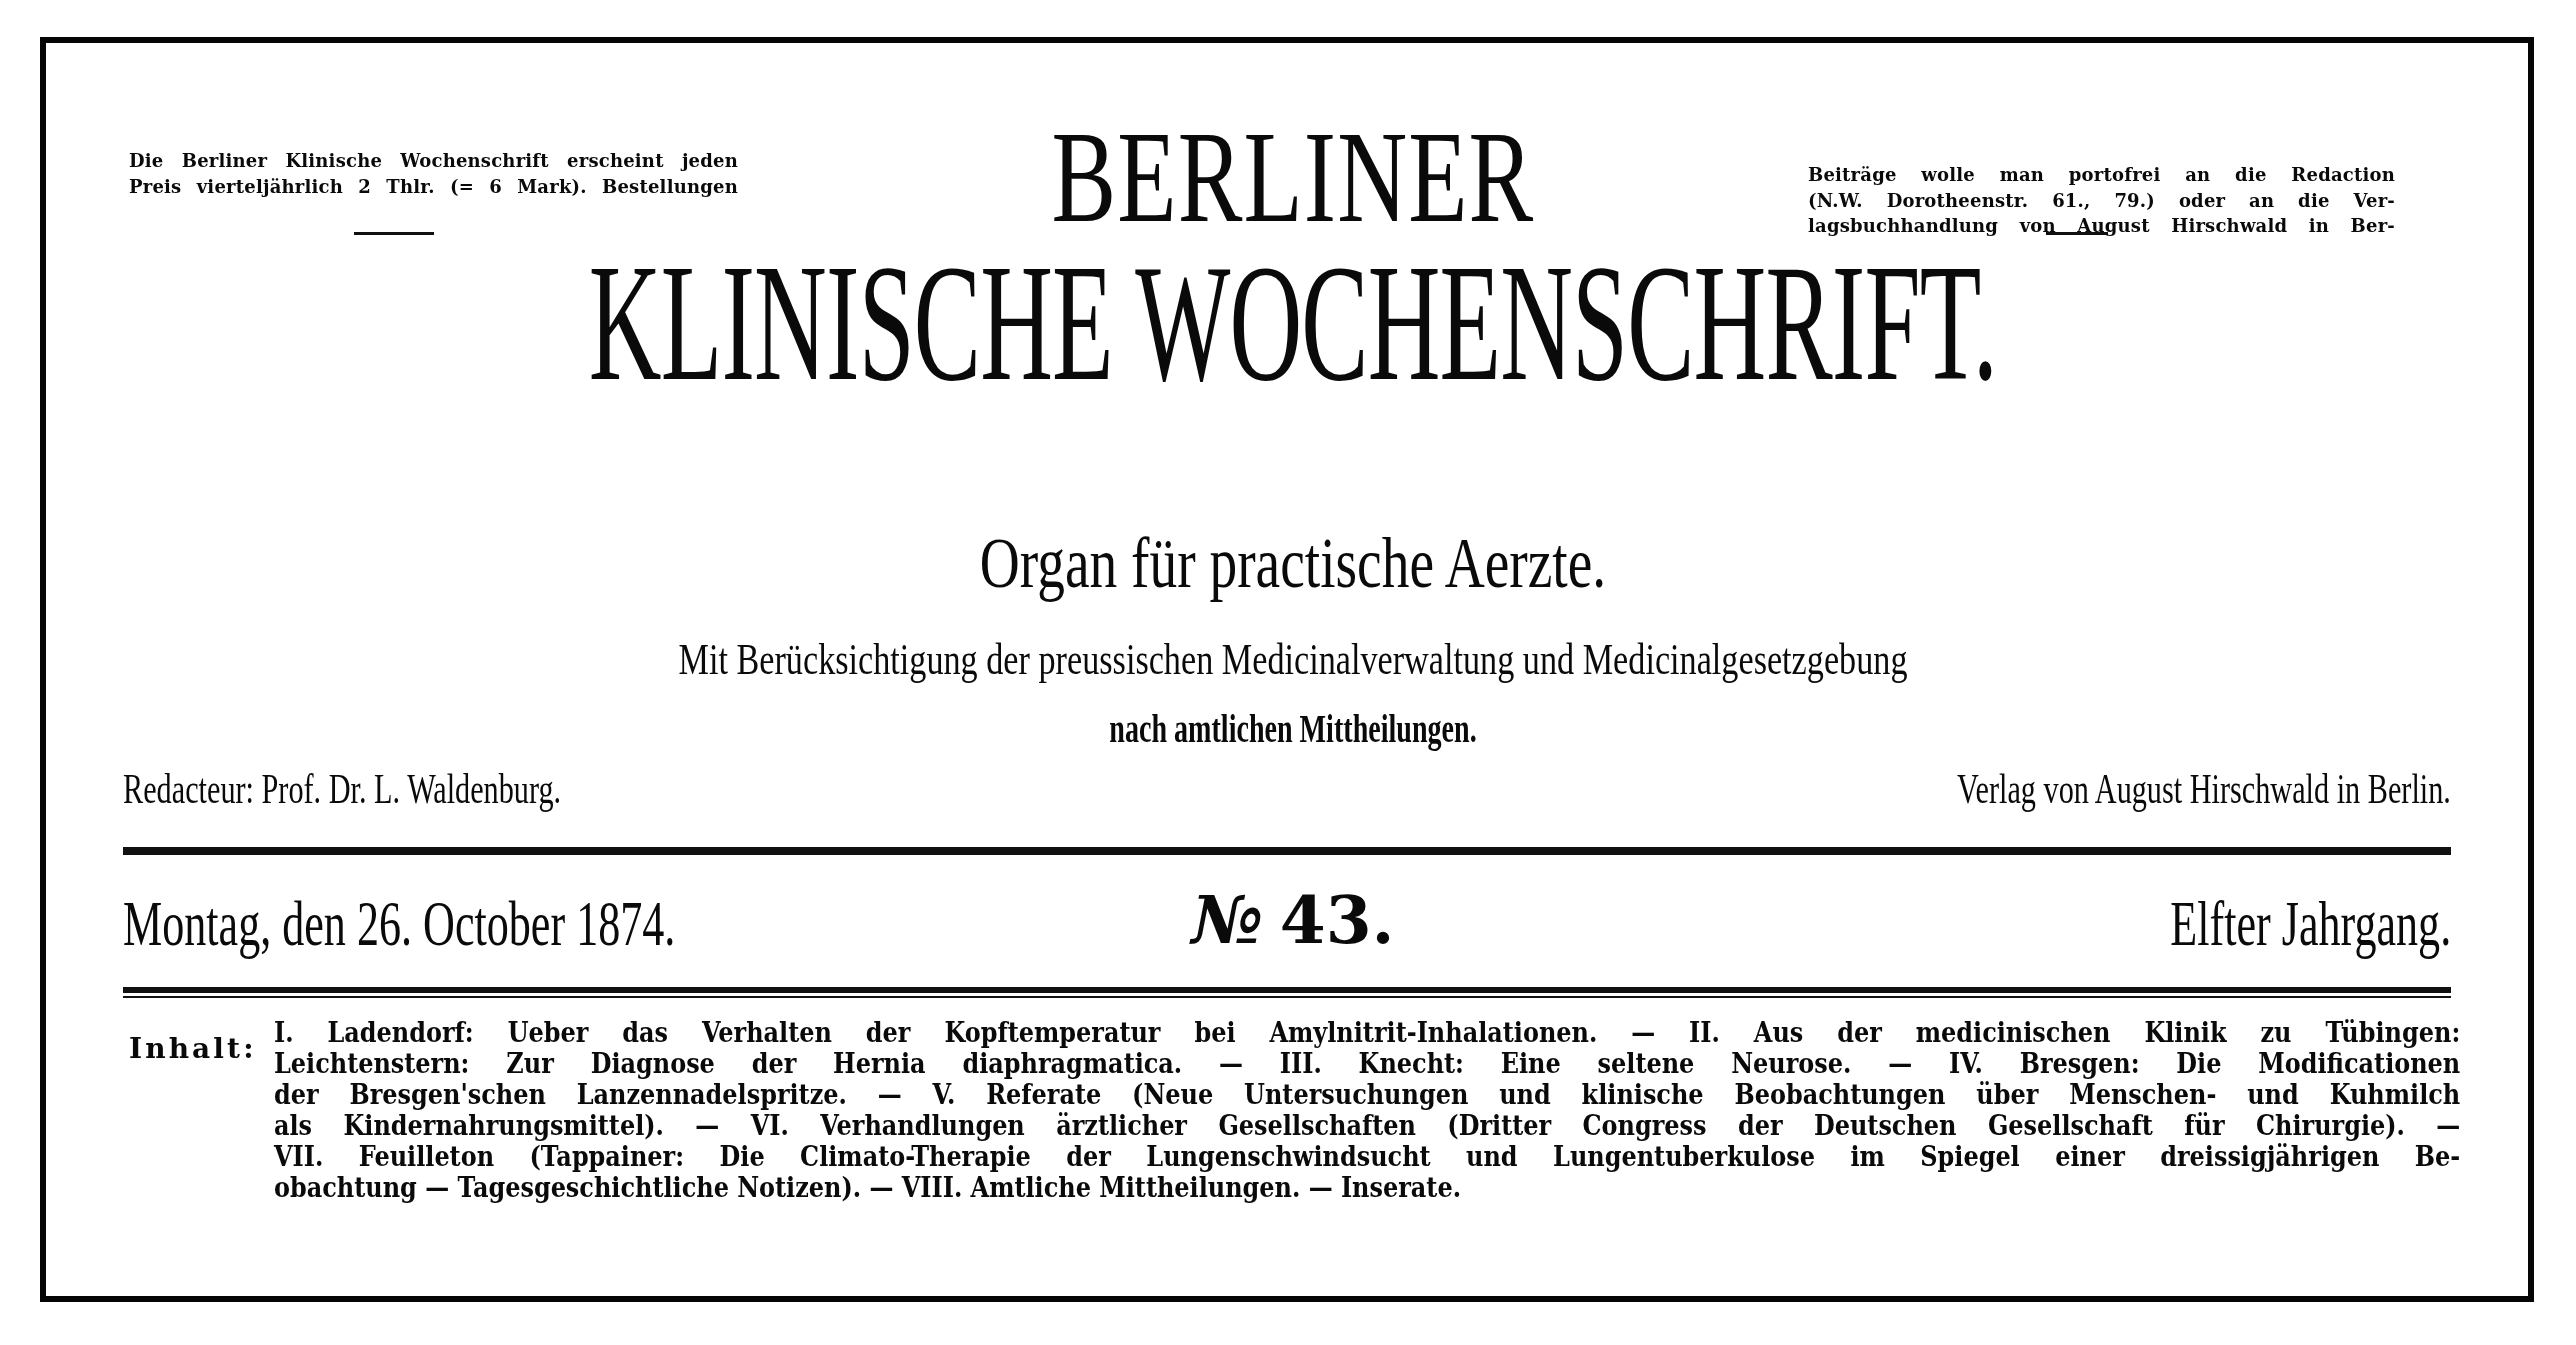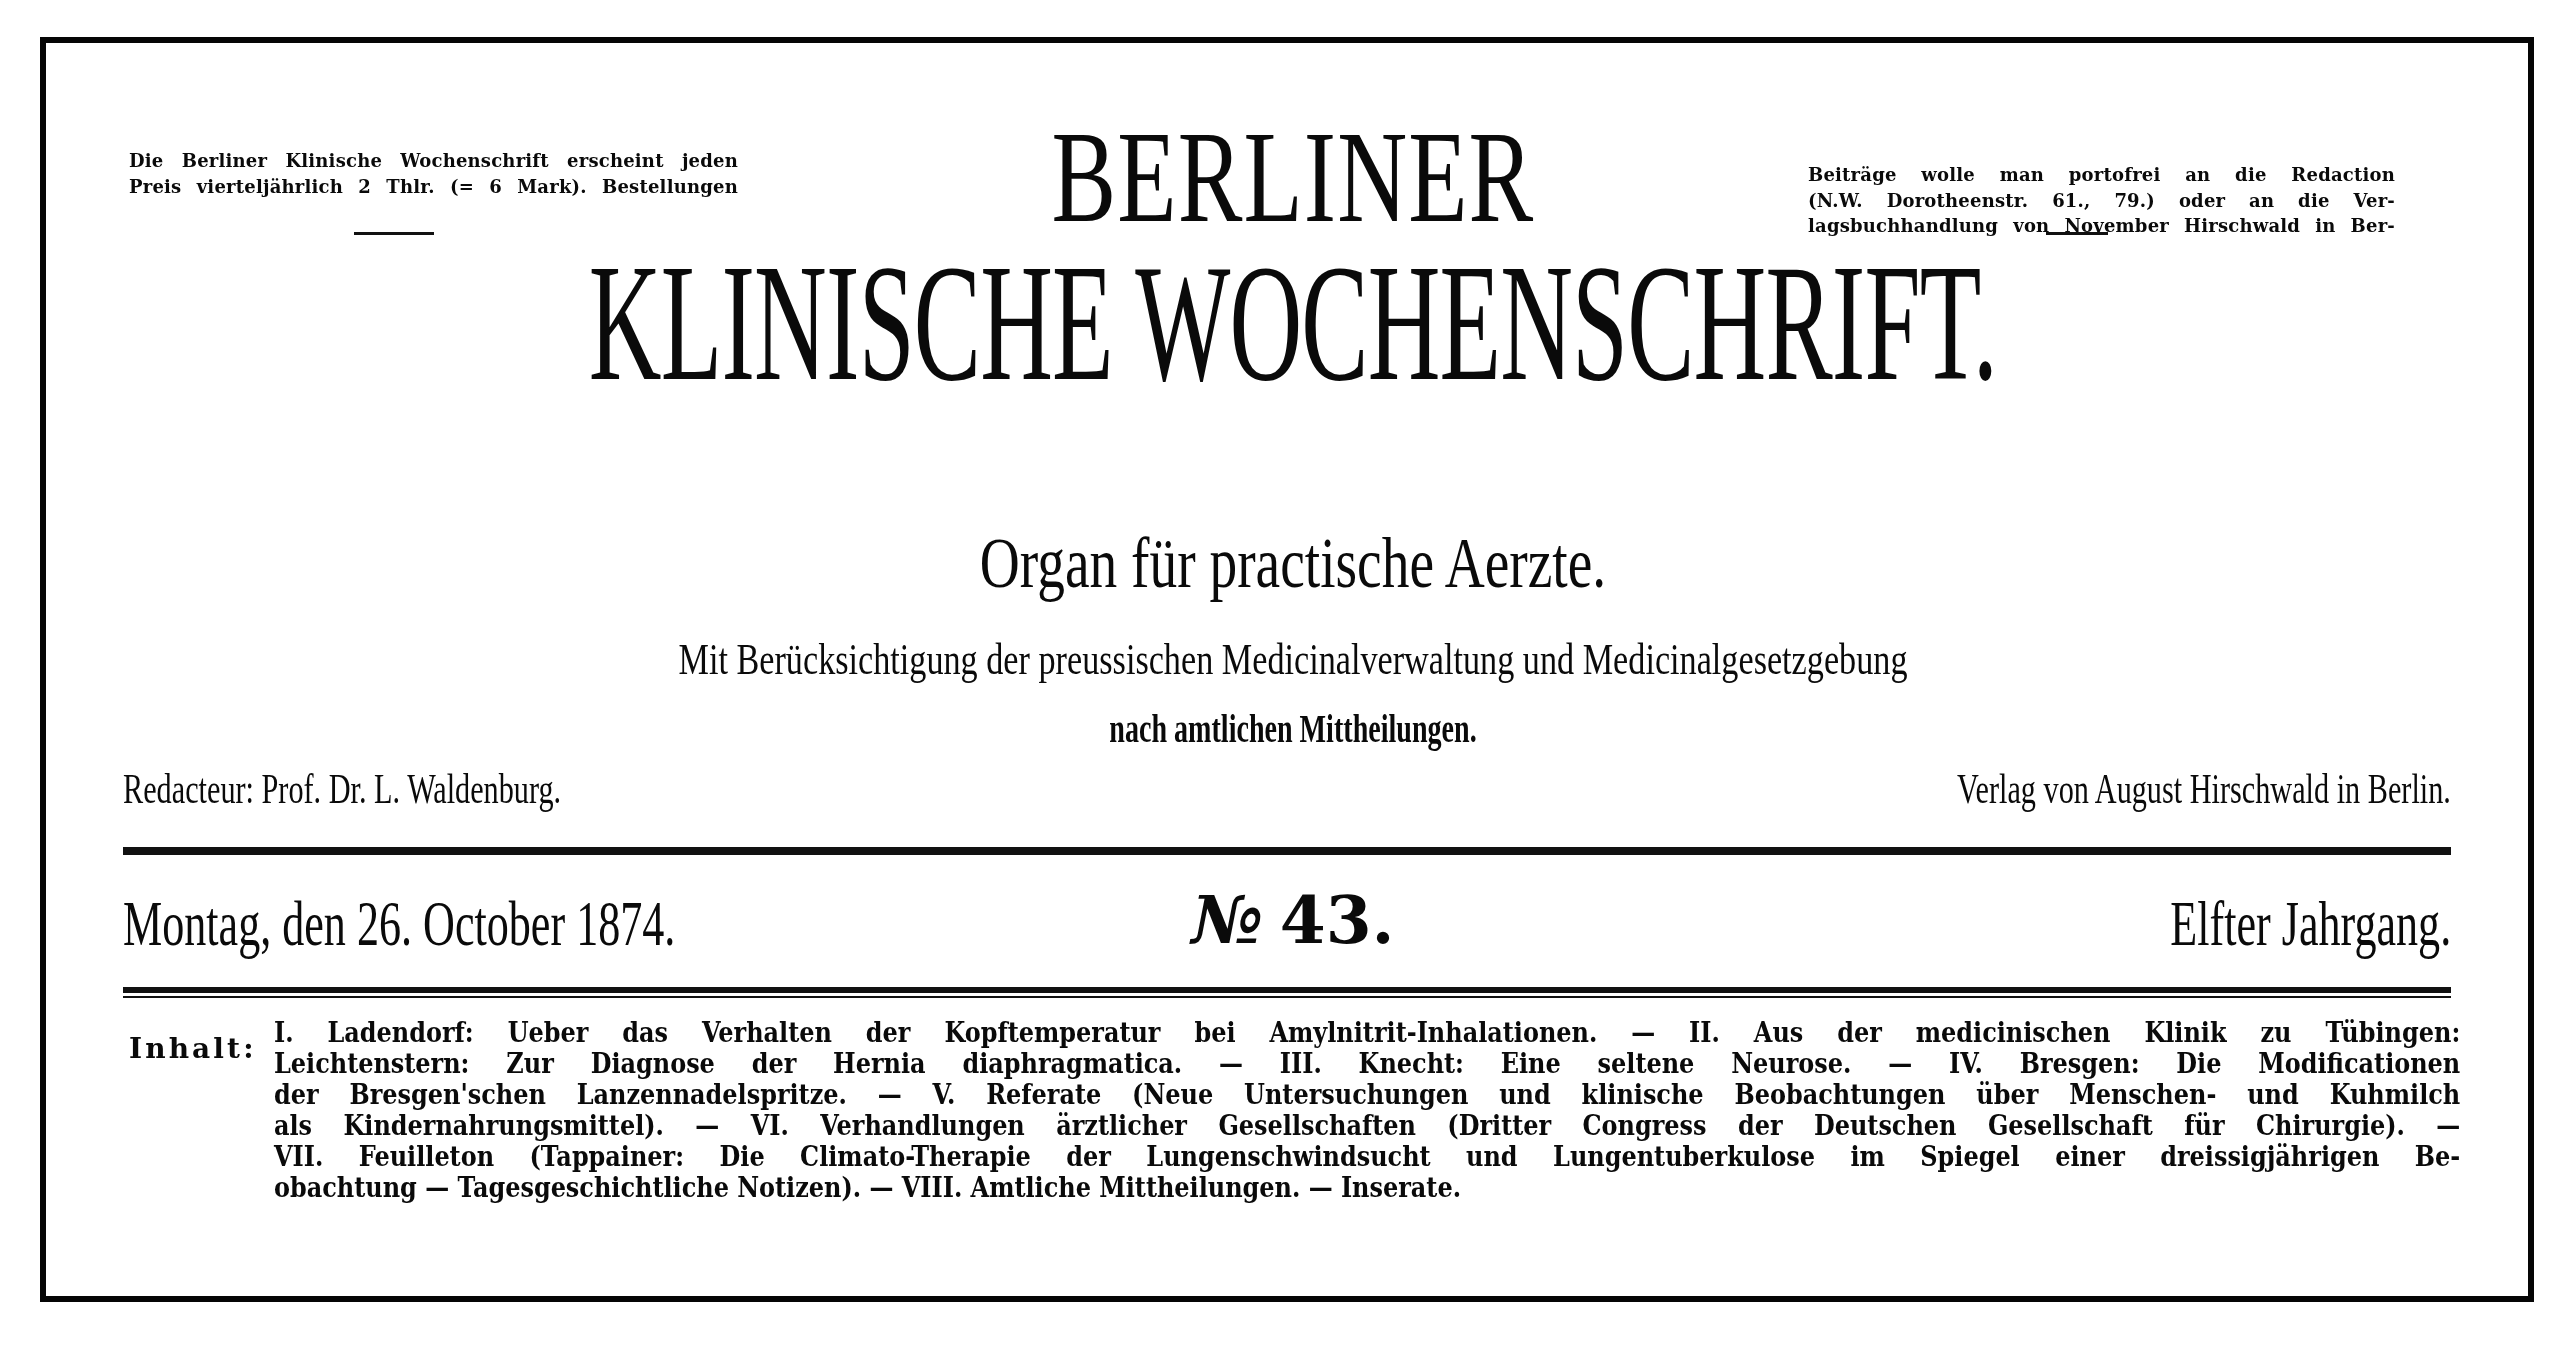--- a/index.html
+++ b/index.html
@@ -76,21 +76,21 @@
 
   <div class="abs notice notice-left">
     <div>Die Berliner Klinische Wochenschrift erscheint jeden</div>
     <div>Preis vierteljährlich 2 Thlr. (= 6 Mark). Bestellungen</div>
   </div>
   <div class="short-rule" style="left:308px; top:189px; width:80px;"></div>
 
   <div class="abs notice notice-right">
     <div>Beiträge wolle man portofrei an die Redaction</div>
     <div>(N.W. Dorotheenstr. 61., 79.) oder an die Ver-</div>
-    <div>lagsbuchhandlung von November Hirschwald in Ber-</div>
+    <div>lagsbuchhandlung von August Hirschwald in Ber-</div>
   </div>
   <div class="short-rule" style="left:2000px; top:189px; width:62px;"></div>
 
   <div class="abs title-berliner">BERLINER</div>
   <div class="abs title-main">KLINISCHE WOCHENSCHRIFT.</div>
   <div class="abs subtitle">Organ für practische Aerzte.</div>
   <div class="abs tagline">Mit Berücksichtigung der preussischen Medicinalverwaltung und Medicinalgesetzgebung</div>
   <div class="abs tagline2">nach amtlichen Mittheilungen.</div>
 
   <div class="abs editor-line editor">Redacteur: Prof. Dr. L. Waldenburg.</div>

